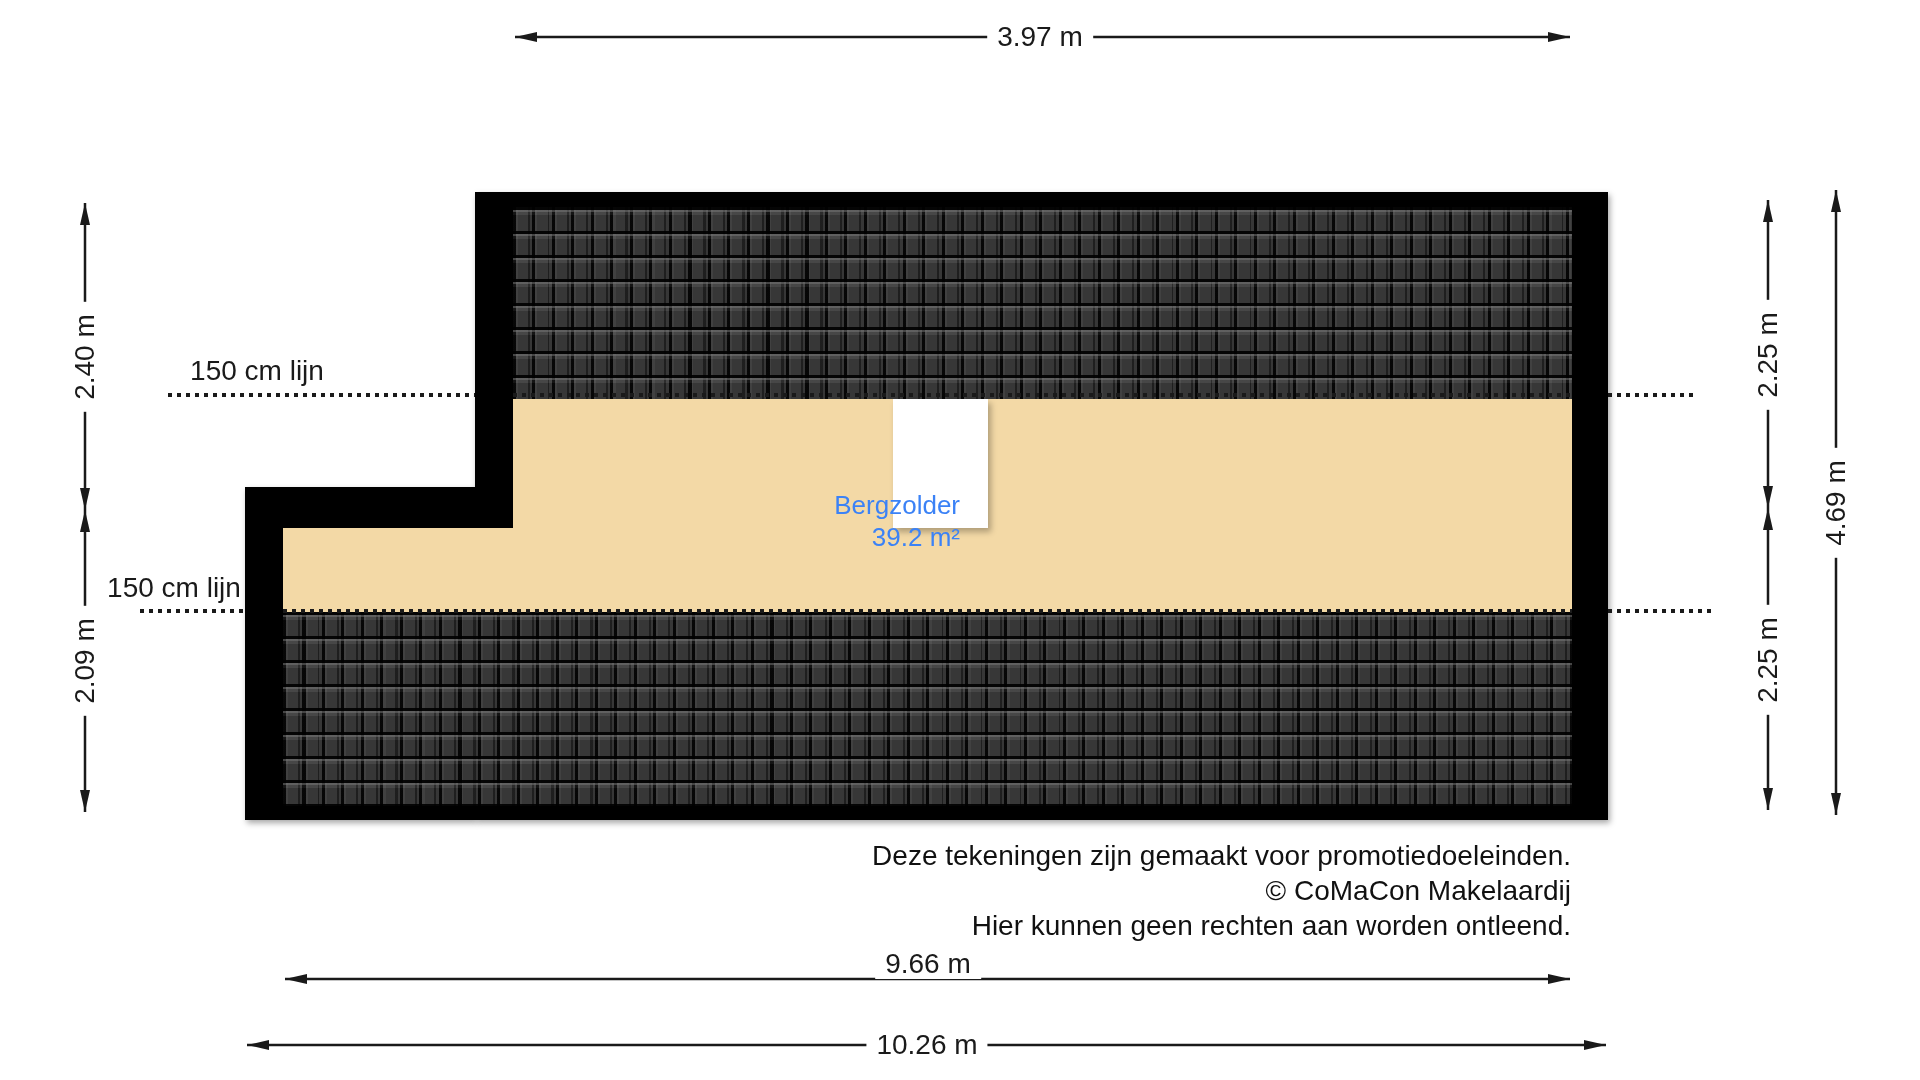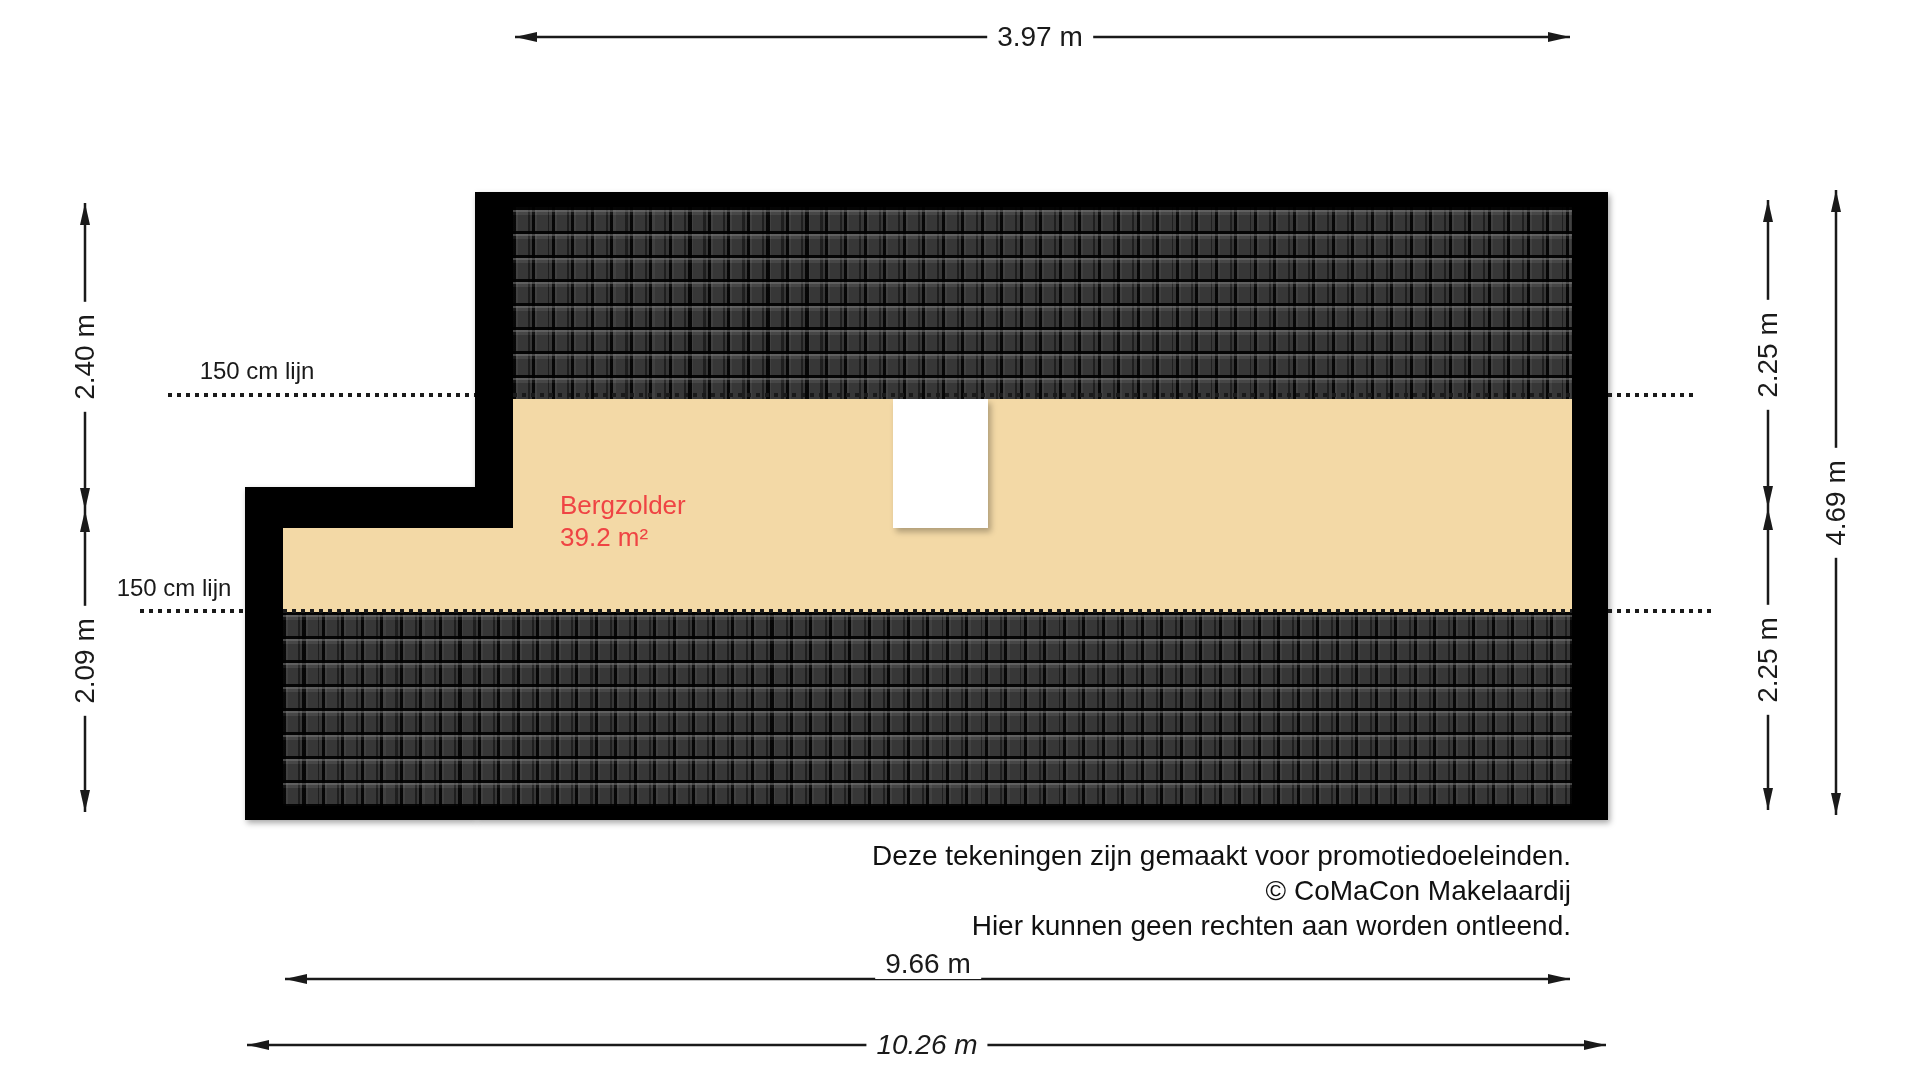--- a/index.html
+++ b/index.html
@@ -53,25 +53,25 @@
     background:var(--page-bg);
     font-size:28px;line-height:30px;white-space:nowrap;
     padding:0 10px;
     transform:translate(-50%,-50%);
   }
   .dim-label.vert{
     transform:translate(-50%,-50%) rotate(-90deg);
     padding:0 12px;
   }
   .note-label{
-    font-size:24px;line-height:32px;white-space:nowrap;
+    font-size:28px;line-height:32px;white-space:nowrap;
     transform:translate(-50%,-50%);
   }
   .room-block{
-    text-align:left;font-size:26px;line-height:32px;color:#ef4444;
+    text-align:right;font-size:26px;line-height:32px;color:#3b82f6;
   }
   .disclaimer{
     text-align:right;font-size:28px;line-height:35px;color:#111;
   }
   svg.dims{position:absolute;left:0;top:0;}
 </style>
 </head>
 <body>
 
 <div class="canvas">
@@ -119,21 +119,21 @@
   <div class="abs note-label" style="left:257px;top:371px;">150 cm lijn</div>
   <div class="abs note-label" style="left:174px;top:588px;">150 cm lijn</div>
 
   <div class="abs dim-label" style="left:1040px;top:37px;">3.97 m</div>
   <div class="abs dim-label vert" style="left:85px;top:357px;">2.40 m</div>
   <div class="abs dim-label vert" style="left:85px;top:661px;">2.09 m</div>
   <div class="abs dim-label vert" style="left:1768px;top:355px;">2.25 m</div>
   <div class="abs dim-label vert" style="left:1768px;top:660px;">2.25 m</div>
   <div class="abs dim-label vert" style="left:1836px;top:503px;">4.69 m</div>
   <div class="abs dim-label" style="left:928px;top:964px;">9.66 m</div>
-  <div class="abs dim-label" style="left:927px;top:1045px;font-style:italic;">10.26 m</div>
+  <div class="abs dim-label" style="left:927px;top:1045px;">10.26 m</div>
 
   <div class="abs room-block" style="left:560px;top:489px;width:400px;">
     <div>Bergzolder</div>
     <div>39.2 m²</div>
   </div>
 
   <div class="abs disclaimer" style="left:371px;top:838px;width:1200px;">
     <div>Deze tekeningen zijn gemaakt voor promotiedoeleinden.</div>
     <div>© CoMaCon Makelaardij</div>
     <div>Hier kunnen geen rechten aan worden ontleend.</div>

